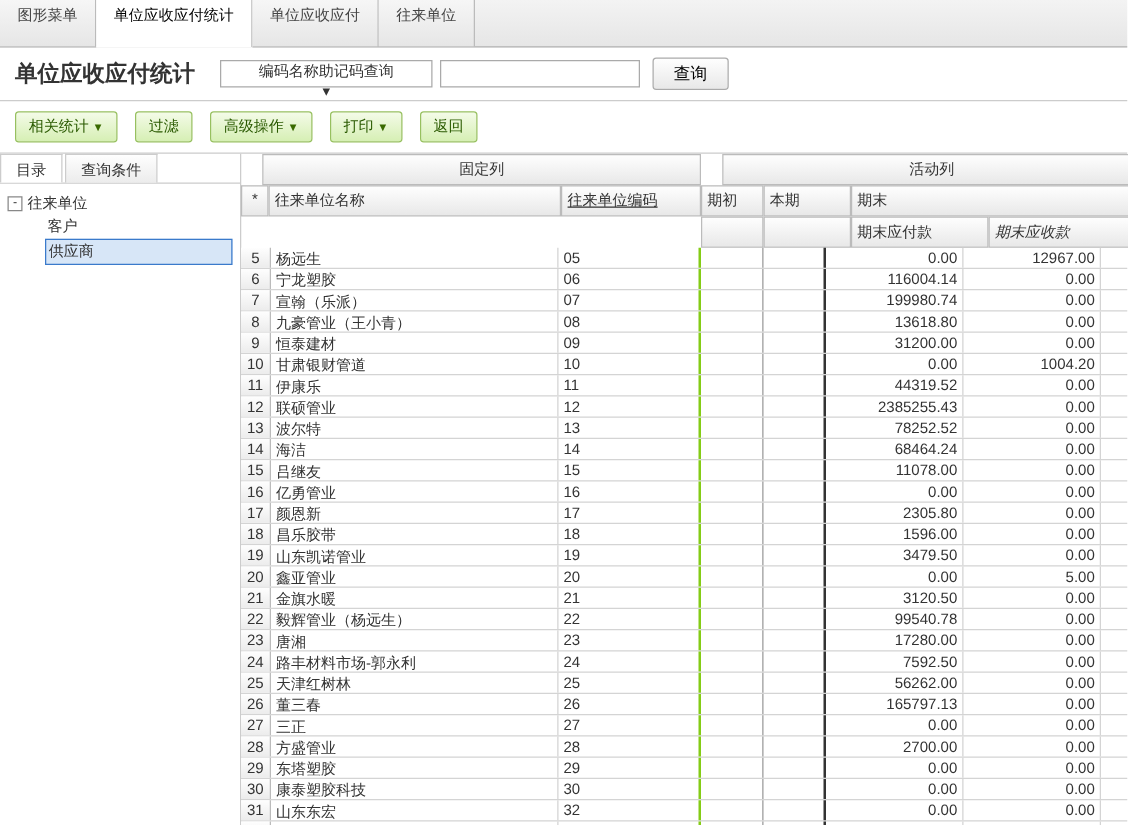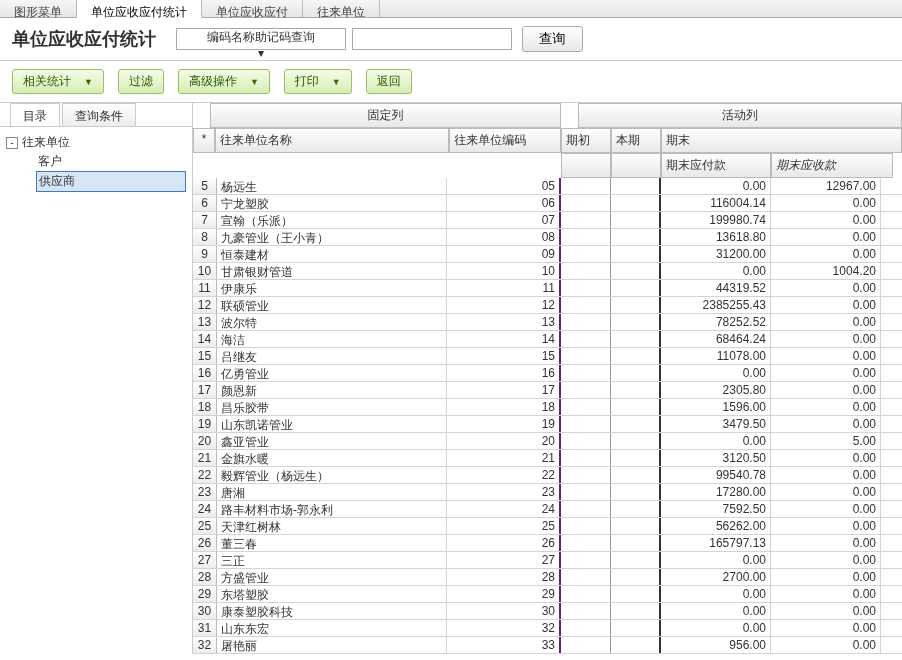--- a/index.html
+++ b/index.html
@@ -1,57 +1,57 @@
 <!DOCTYPE html>
 <html><head>
 <meta charset="utf-8">
 <style>
 * { box-sizing: border-box; margin: 0; padding: 0; }
 body { font-family: "Microsoft YaHei", SimSun, sans-serif; font-size: 12px; background: #fff; color: #333; }
-.top-tabs { display: flex; background: linear-gradient(#f3f3f3,#e6e6e6); border-bottom: 1px solid #aaa; height: 18px; }
+.top-tabs { display: flex; background: linear-gradient(#f3f3f3,#e6e6e6); border-bottom: 1px solid #aaa; height: 38px; }
 .top-tab { padding: 4px 14px; border-right: 1px solid #bbb; cursor: pointer; color: #444; background: linear-gradient(#f6f6f6,#e6e6e6); }
 .top-tab.active { background: #fff; border-bottom: 1px solid #fff; margin-bottom: -1px; color: #000; }
 .title-bar { display: flex; align-items: center; padding: 8px 12px; border-bottom: 1px solid #ccc; }
 .page-title { font-size: 18px; font-weight: bold; margin-right: 20px; }
 .search-select { width: 170px; height: 22px; border: 1px solid #aaa; background: #fff; padding: 0 4px; display: flex; align-items: center; justify-content: space-between; margin-right: 6px; flex-direction: column; }
 .search-input { width: 160px; height: 22px; border: 1px solid #aaa; padding: 0 4px; margin-right: 10px; }
 .btn { padding: 3px 16px; background: linear-gradient(#fefefe,#e8e8e8); border: 1px solid #aaa; border-radius: 3px; cursor: pointer; }
 .toolbar { display: flex; gap: 14px; padding: 8px 12px; }
-.tbtn { padding: 3px 10px; background: linear-gradient(#f4fbe8,#d6efb4); border: 1px solid #97c05f; border-radius: 3px; cursor: pointer; display: flex; align-items: center; gap: 13px; color: #2a5a00; }
+.tbtn { padding: 3px 10px; background: linear-gradient(#f4fbe8,#d6efb4); border: 1px solid #97c05f; border-radius: 3px; cursor: pointer; display: flex; align-items: center; gap: 3px; color: #2a5a00; }
 .tbtn .dd { font-size: 9px; color: #3a6a00; }
 .main { display: flex; border-top: 1px solid #ccc; }
 .left { width: 193px; border-right: 1px solid #ccc; }
 .lp-tabs { display: flex; height: 24px; border-bottom: 1px solid #ccc; }
 .lp-tab { padding: 4px 12px; border: 1px solid #ccc; border-bottom: none; margin-right: 2px; background: linear-gradient(#fefefe,#ececec); cursor: pointer; }
-.lp-tab.active { background: #fff; margin-left: 10px; }
+.lp-tab.active { background: #fff; }
 .tree { padding: 6px 6px; }
 .tree-row { display: flex; align-items: center; padding: 1px 0; }
 .tree-toggle { width: 12px; height: 12px; border: 1px solid #888; display: flex; align-items: center; justify-content: center; font-size: 10px; margin-right: 4px; cursor: pointer; }
 .tree-child { margin-left: 30px; padding: 1px 2px; cursor: pointer; }
 .tree-child.selected { border: 1px solid #3a7acb; background: #d7e6f7; }
 .grid { flex: 1; overflow: auto; position: relative; }
 .grid-head { display: flex; }
 .gh-fixed { width: 368px; }
 .gh-active { flex: 1; border-radius: 23px; }
 .gh-title { border: 1px solid #bbb; background: linear-gradient(#fefefe,#e8e8e8); text-align: center; padding: 3px 0; margin-left: 17px; }
 .gh-sub { display: flex; }
 .gh-cell { border: 1px solid #bbb; background: linear-gradient(#fefefe,#e8e8e8); padding: 3px 4px; }
 .colnum { width: 24px; text-align: center; }
 .colname { width: 270px; }
-.colcode { width: 128px; }
+.colcode { width: 128px; text-decoration: underline; }
 .colqc { width: 50px; }
-.colbq { width: 50px; }
+.colbq { width: 70px; }
 .colqm { flex: 1; }
 .colpay { width: 110px; text-align: left; }
 .colrecv { width: 122px; text-align: left; font-style: italic; }
 .grid-body .row { display: flex; height: 17px; border-bottom: 1px solid #d4d4d4; }
 .cell { border-right: 1px solid #d4d4d4; padding: 1px 4px; overflow: hidden; white-space: nowrap; }
 .cell.num { width: 24px; text-align: center; background: linear-gradient(#fefefe,#ececec); border-right: 1px solid #bbb; }
 .cell.name { width: 230px; }
-.cell.code { width: 114px; border-right: 2px solid #701a75; text-align: right; }
+.cell.code { width: 114px; border-right: 2px solid #84cc16; }
 .cell.qc { width: 50px; border-right: 1px solid #999; }
 .cell.bq { width: 50px; border-right: 2px solid #333; }
 .cell.pay { width: 110px; text-align: right; }
 .cell.recv { width: 110px; text-align: right; }
 </style>
 </head>
 <body>
 
 <div class="top-tabs">
   <div class="top-tab">图形菜单</div>

